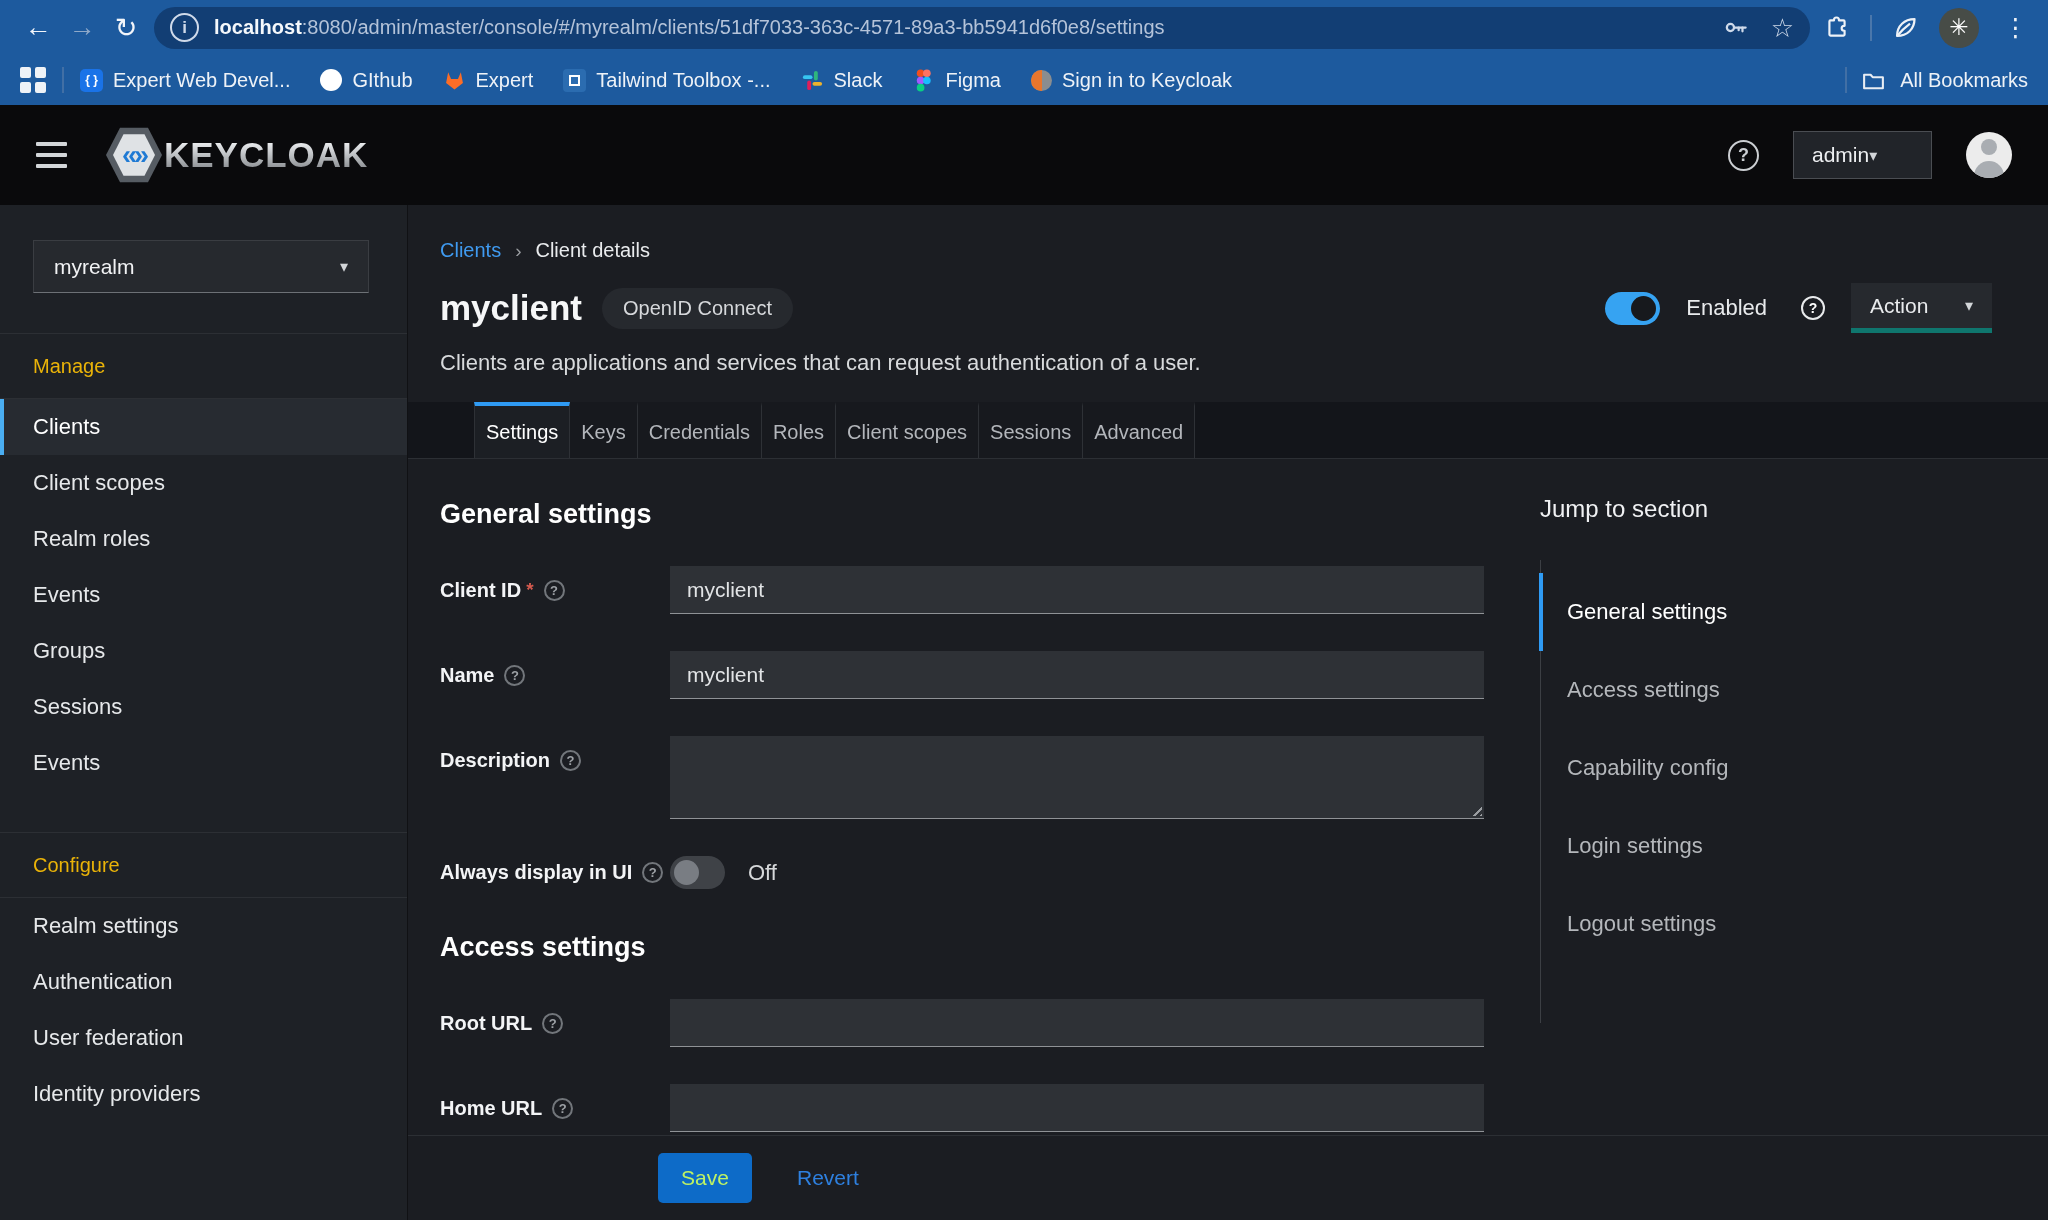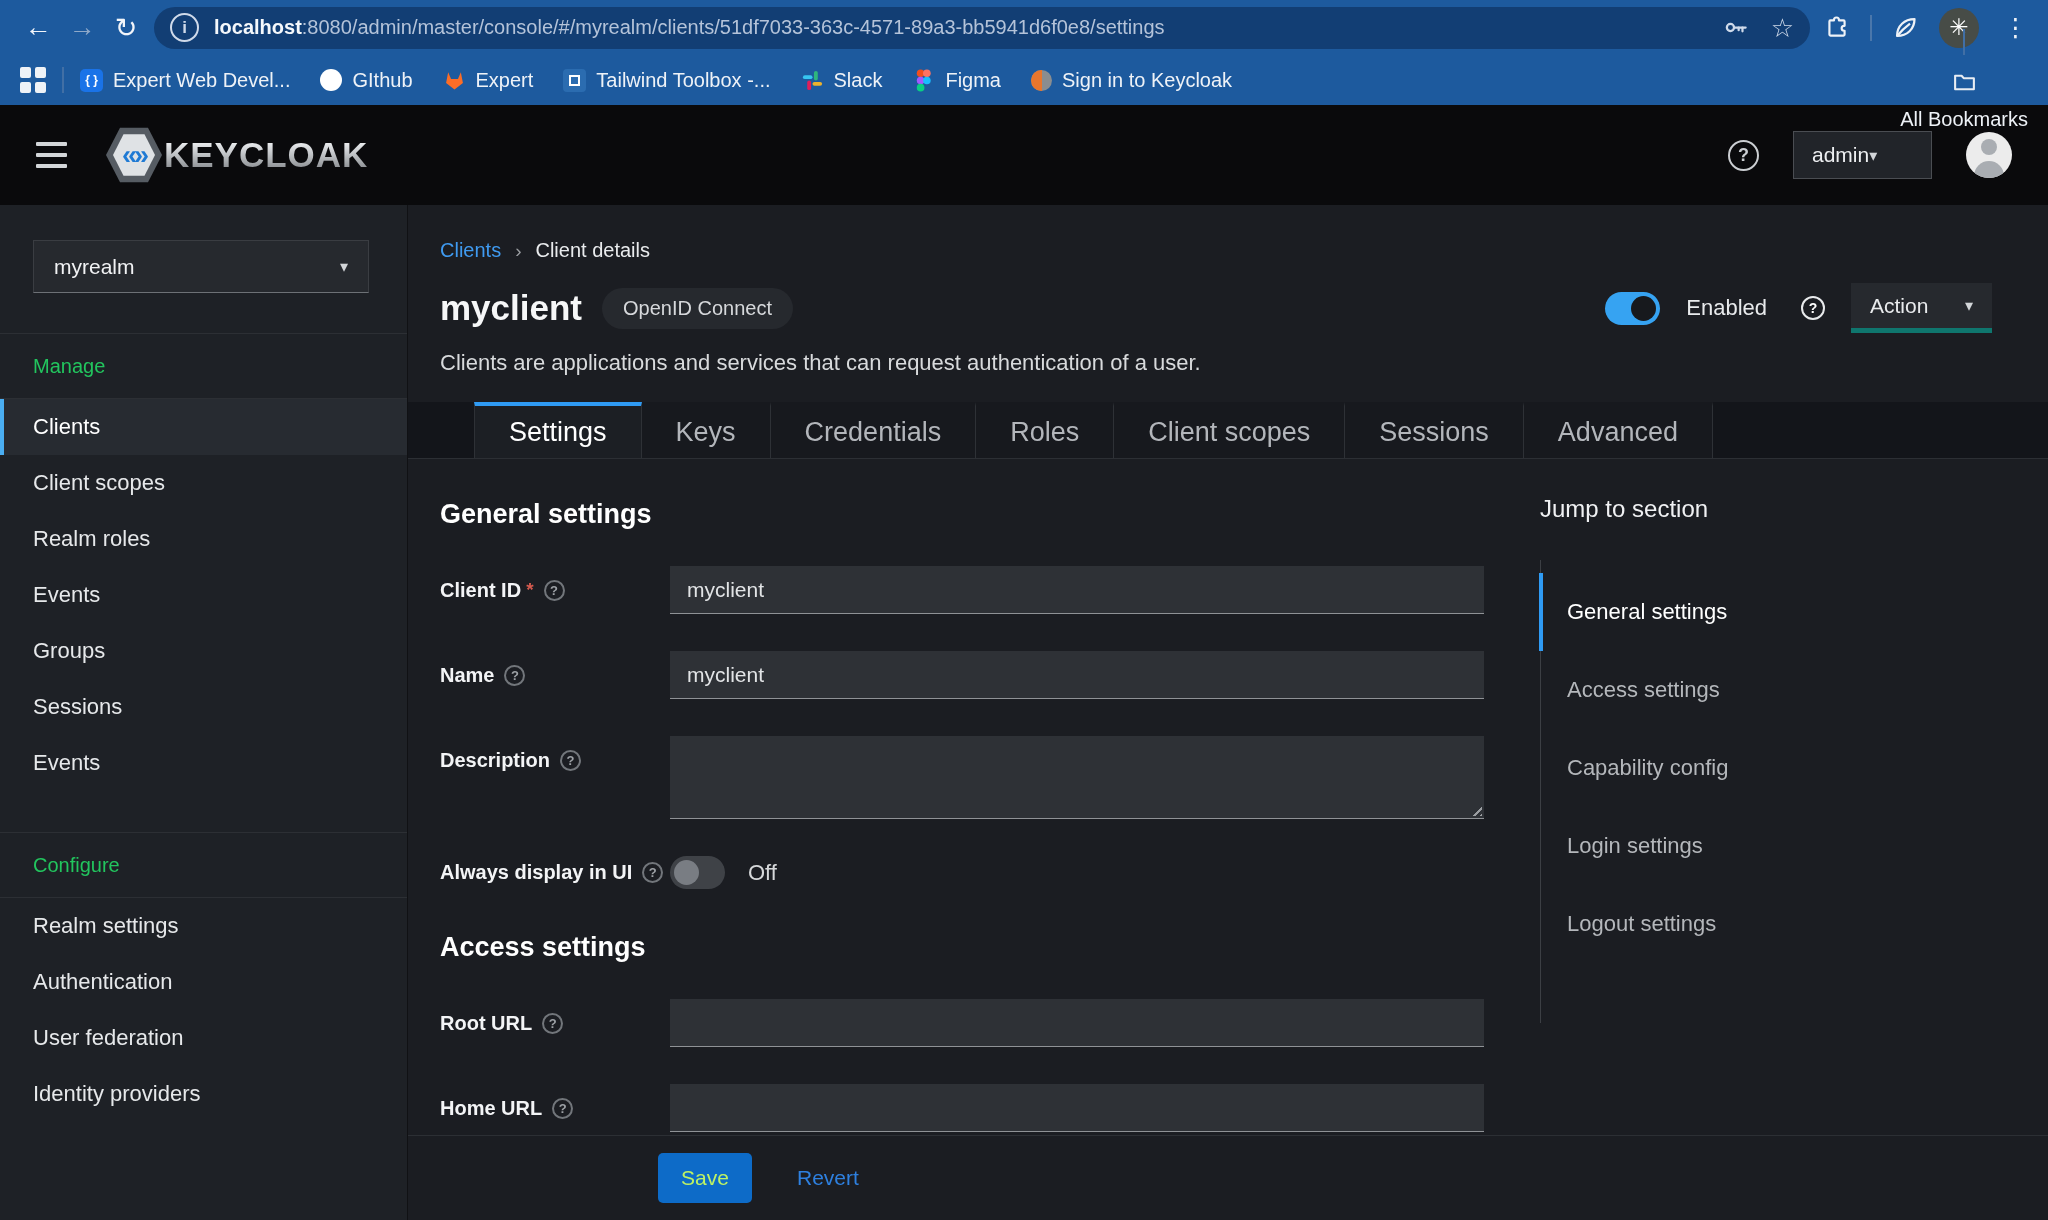--- a/index.html
+++ b/index.html
@@ -41,21 +41,21 @@
   .bm-list { display:flex; align-items:center; }
   .bm { display:flex; align-items:center; gap:10px; margin-right:30px; cursor:pointer; }
   .bm-label { color:#eef2f7; font-size:20px; white-space:nowrap; }
   .fav { width:23px; height:23px; flex:none; display:flex; align-items:center; justify-content:center; }
   .fav-expert { background:#1a73e8; border-radius:5px; color:#fff; font-size:12px; font-weight:700; }
   .fav-github { background:#fff; border-radius:50%; width:22px; height:22px; }
   .fav-tailwind { background:#2b6cb0; border-radius:4px; }
   .fav-tailwind span { width:11px; height:11px; border:2px solid #fff; display:block; background:transparent; }
   .fav-kc { border-radius:50%; background:#8a8d90; overflow:hidden; position:relative; width:21px; height:21px; }
   .fav-kc span { position:absolute; left:0; top:0; width:11px; height:21px; background:#e8762d; display:block; }
-  .bm-right { margin-left:auto; display:flex; align-items:center; gap:14px; cursor:pointer;flex-direction:column; }
+  .bm-right { margin-left:auto; display:flex; align-items:center; gap:14px; cursor:pointer; }
   .bm-right .bm-label { font-size:20px; }
 
   
   .masthead { height:100px; background:#0a0a0c; display:flex; align-items:center; padding:0 36px; }
   .burger { width:44px; height:40px; display:flex; flex-direction:column; justify-content:center;
             gap:7px; cursor:pointer; }
   .burger span { width:31px; height:4px; background:#d3d6d9; border-radius:1px; }
   .brand { display:flex; align-items:center; margin-left:26px; cursor:pointer; }
   .kc-hex { width:56px; height:58px; background:#565c63;
             clip-path:polygon(25% 3%, 75% 3%, 100% 50%, 75% 97%, 25% 97%, 0% 50%);
@@ -86,21 +86,21 @@
   .app { display:flex; height:1015px; }
 
   
   .sidebar { width:408px; background:#1e2126; border-right:1px solid #101114; flex:none; }
   .realm-select { margin:35px 38px 0 33px; height:53px; background:#26292e; border:1px solid #3a3d42;
                   border-bottom:1px solid #6d7176; display:flex; align-items:center;
                   justify-content:space-between; padding:0 20px; color:#f1f2f4; font-size:21px;
                   cursor:pointer; }
   .side-nav { margin-top:40px; }
   .sec-label { height:66px; border-top:1px solid #2c2f34; border-bottom:1px solid #2c2f34;
-               display:flex; align-items:center; padding-left:33px; color:#22c55e; font-size:20px; }
+               display:flex; align-items:center; padding-left:33px; color:#eab308; font-size:20px; }
   .nav-group + .nav-group .sec-label { margin-top:41px; }
   .nav-item { height:56px; display:flex; align-items:center; padding-left:29px; font-size:22px;
               color:#e6e8ea; border-left:4px solid transparent; cursor:pointer; }
   .nav-item.active { background:#272b31; border-left-color:#4aaef2; color:#fff; }
 
   
   .content { flex:1; background:#1b1d22; display:flex; flex-direction:column; position:relative; min-width:0; }
   .page-header { padding:34px 56px 0 32px; height:197px; flex:none; }
   .crumbs { display:flex; align-items:center; gap:14px; font-size:20px; }
   .crumb-link { color:#3f9af0; cursor:pointer; }
@@ -122,21 +122,21 @@
                  font-size:14px; font-weight:700; display:flex; align-items:center; justify-content:center;
                  margin-left:34px; cursor:pointer; }
   .action-dd { margin-left:26px; width:141px; height:50px; background:#26292e;
                border-bottom:5px solid #0f766e; display:flex; align-items:center;
                justify-content:space-between; padding:0 19px; color:#e9ebed; font-size:21px; cursor:pointer; }
   .subtitle { margin-top:16px; font-size:22px; color:#d8dadc; }
 
   
   .tabs { height:57px; background:#13151a; display:flex; padding-left:66px;
           border-bottom:1px solid #2c2f34; flex:none; }
-  .tab { display:flex; align-items:center; padding:0 34px; font-size:27px; color:#b3b6bb;
+  .tab { display:flex; align-items:center; padding:0 11px; font-size:20px; color:#b3b6bb;
          background:#17191e; border-top:4px solid transparent; border-right:1px solid #2e3136;
          cursor:pointer; white-space:nowrap; }
   .tab:first-child { border-left:1px solid #2e3136; }
   .tab.active { background:#1c1f24; color:#fff; border-top-color:#2f9bf4; }
 
   
   .body-wrap { flex:1; position:relative; padding:40px 0 0 32px; }
   .form-col { width:1044px; }
   h2.section { font-size:27px; font-weight:700; color:#fff; margin:0 0 36px 0; }
   .frow { display:flex; margin-bottom:37px; }

